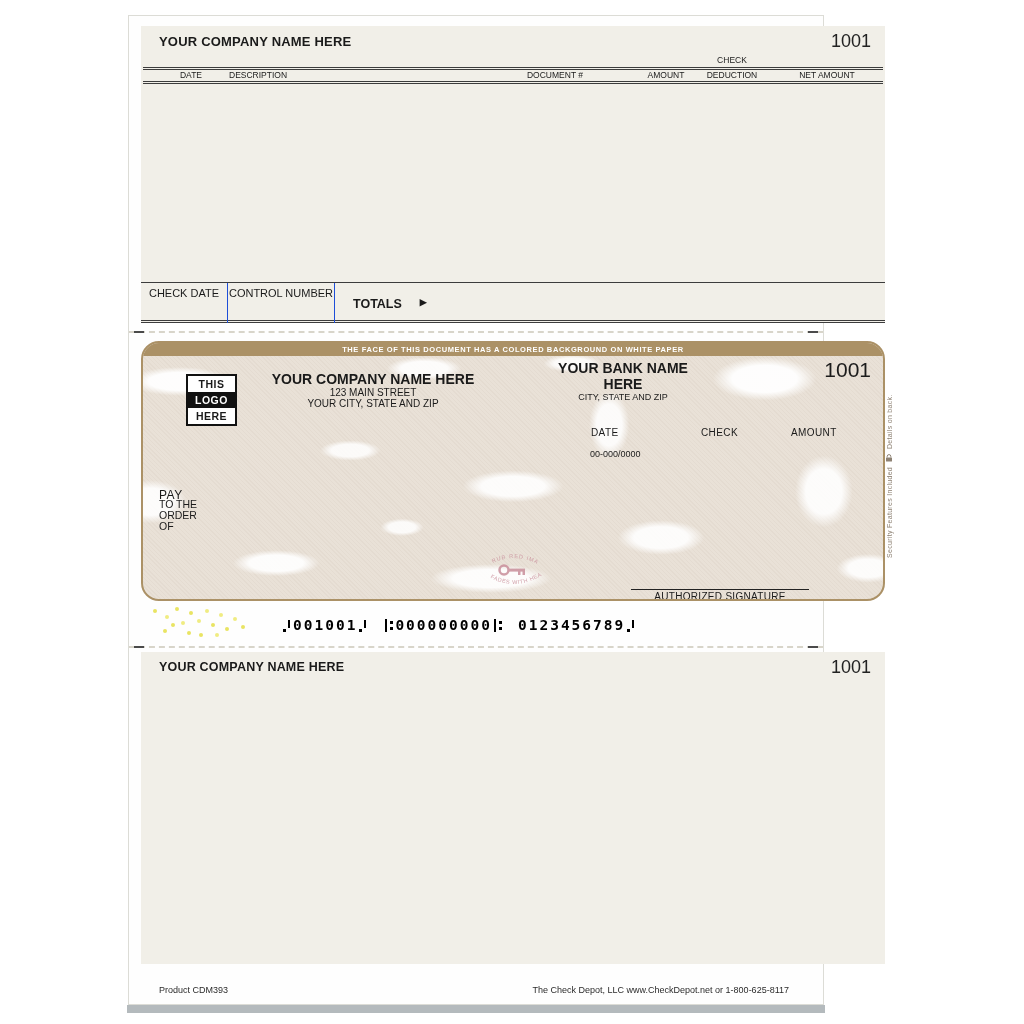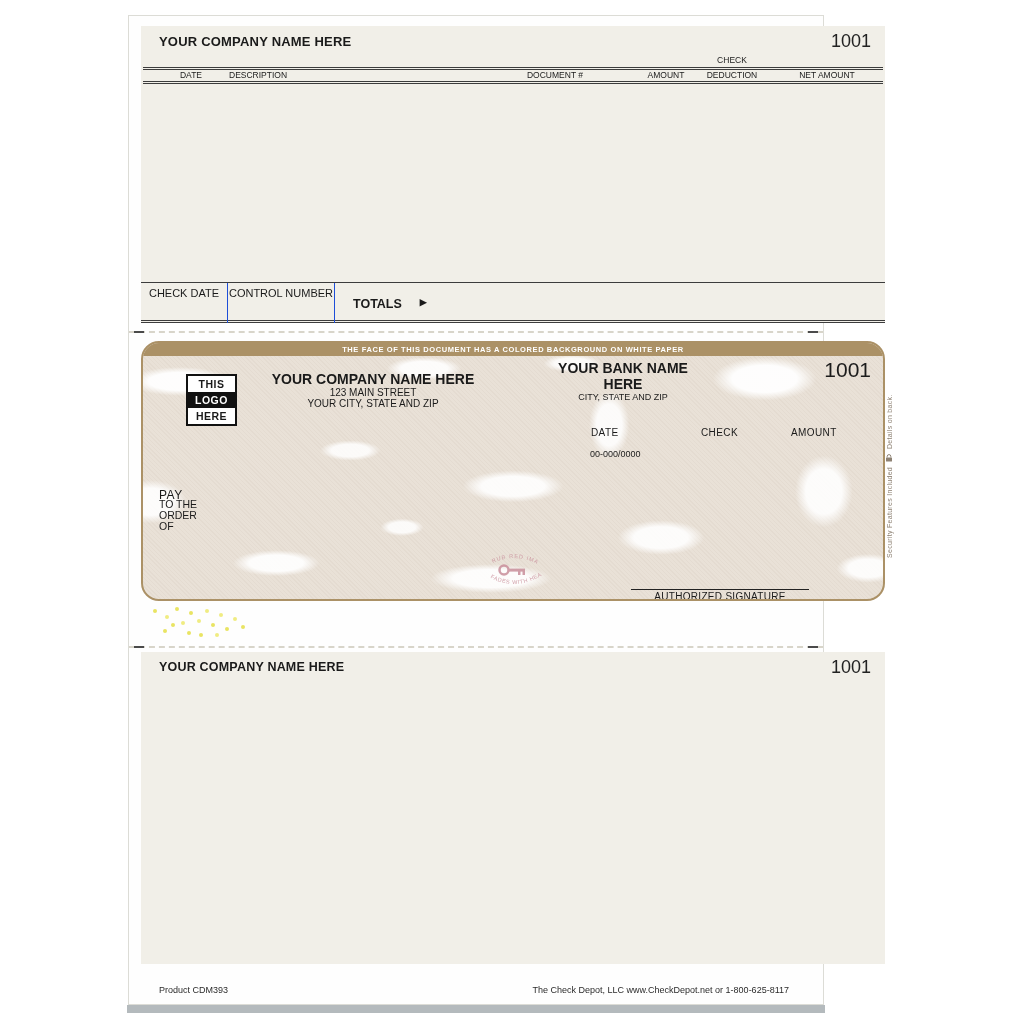--- a/index.html
+++ b/index.html
@@ -226,20 +226,38 @@
   <div class="security-edge">
     <span>Security Features Included</span>
     <svg width="8" height="8" viewBox="0 0 8 8">
       <rect x="1" y="3.4" width="6" height="4.2" rx="0.6" fill="#8d8173"></rect>
       <path d="M 2.2 3.4 V 2.4 a 1.8 1.8 0 0 1 3.6 0 V 3.4" fill="none" stroke="#8d8173" stroke-width="1"></path>
     </svg>
     <span>Details on back.</span>
   </div>
 
   <div class="dot-cluster"></div>
+  <div class="micr">
+    <span class="group">
+      <span class="msym msym-onus"></span>
+      <span>001001</span>
+      <span class="msym msym-onus"></span>
+    </span>
+    <span class="gap"></span>
+    <span class="group">
+      <span class="msym msym-transit"></span>
+      <span>000000000</span>
+      <span class="msym msym-transit"></span>
+    </span>
+    <span class="gap"></span>
+    <span class="group">
+      <span>0123456789</span>
+      <span class="msym msym-onus"></span>
+    </span>
+  </div>
 
   <div class="perf perf-2"></div>
 
   <div class="panel bottom-stub">
     <div class="company-name" style="font-size:12.5px;">YOUR COMPANY NAME HERE</div>
     <div class="stub-number">1001</div>
   </div>
 
   <div class="footer">
     <span>Product CDM393</span>

